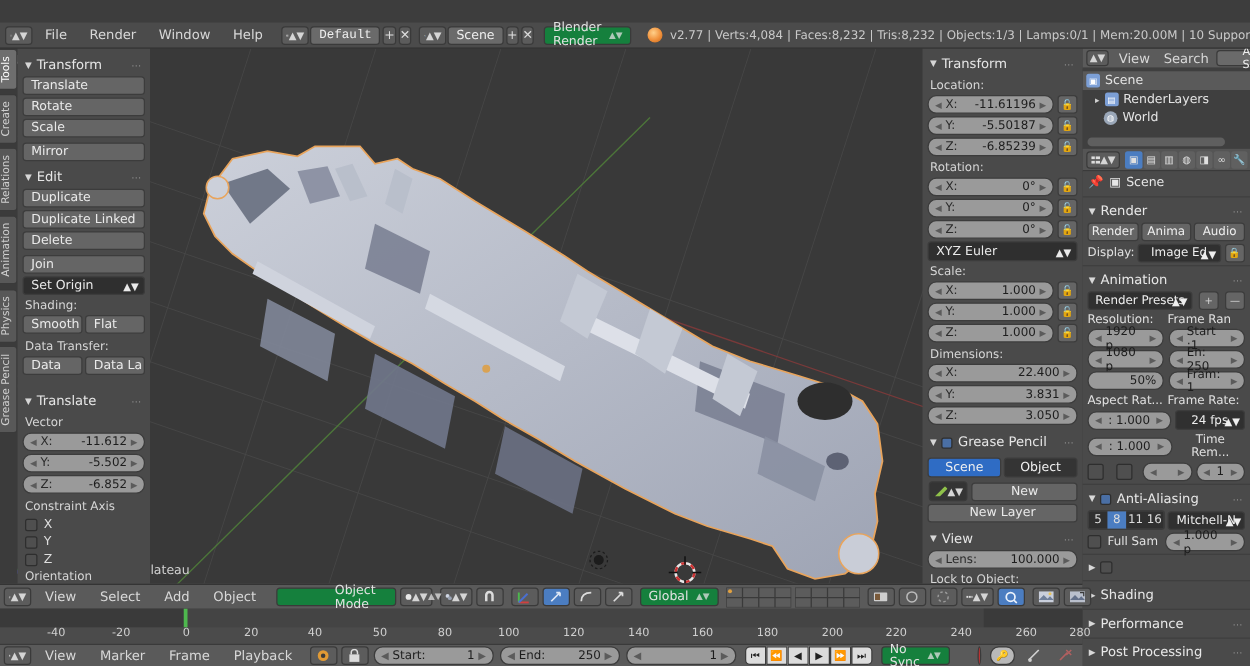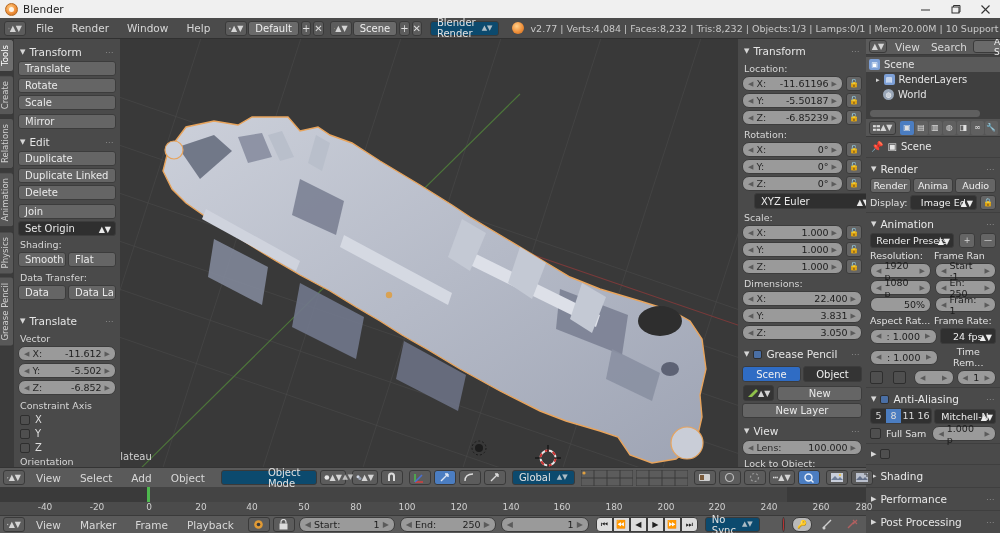--- a/index.html
+++ b/index.html
@@ -53,21 +53,21 @@
     height: 15px; min-width: 22px; background: #5c5c5c; border-radius: 3px;
     border: 1px solid #3a3a3a;
     display: inline-flex; align-items: center; justify-content: center;
     padding: 0 3px; color: #d5d5d5; font-size: 9px; margin: 0 1px;
   }
   .dd {
     height: 15px; background: #5c5c5c; border: 1px solid #3a3a3a; border-radius: 3px;
     display: inline-flex; align-items: center; padding: 0 6px;
     font-size: 10px; color: #e2e2e2; margin: 0 1px;
   }
-  .dd.dark { background: #0c4a6e; }
+  .dd.dark { background: #15803d; }
   .dd .spin { margin-left: auto; padding-left: 6px; opacity: .75; font-size: 7px; line-height: 1; }
   .dd-text { height: 15px; background: #6a6a6a; border: 1px solid #3a3a3a; border-radius: 3px;
     display: inline-flex; align-items: center; padding: 0 6px; font-size: 10px; color: #efefef; }
   .plusbox, .xbox {
     width: 15px; height: 15px; background:#5c5c5c; border:1px solid #3a3a3a; border-radius:3px;
     display:inline-flex; align-items:center; justify-content:center; font-size:10px; color:#ddd; margin-left:2px;
   }
   .statustext { font-size: 9.5px; color: #c9c9c9; white-space: nowrap; }
 
   
@@ -225,43 +225,20 @@
   .playbtn:last-of-type { border-radius: 0 4px 4px 0; }
   .recbtn { width: 15px; height: 15px; border-radius: 50%; background: #b33; border: 1px solid #3a3a3a; margin: 0 4px; }
   .searchfield { height: 15px; flex: 1; background: #b9b9b9; border: 1px solid #3c3c3c; border-radius: 7px; margin: 0 2px; display:flex; align-items:center; padding:0 4px; }
   .tiny { font-size: 8px; }
 </style>
 </head>
 <body>
 
 <div id="app">
 
-  <div class="titlebar">
-    <div class="tb-icon"></div>
-    <div class="tb-title">Blender</div>
-    <div class="win-ctrls">
-      <div class="win-btn">
-        <svg width="11" height="11" viewBox="0 0 11 11">
-            <line x1="1" y1="6" x2="10" y2="6" stroke="#333" stroke-width="1"></line>
-          </svg>
-      </div>
-      <div class="win-btn">
-        <svg width="11" height="11" viewBox="0 0 11 11">
-            <rect x="2" y="3" width="7" height="6" fill="none" stroke="#333" stroke-width="1"></rect>
-            <path d="M3.5 3 V1.5 H10 V8 H8.5" fill="none" stroke="#333" stroke-width="1"></path>
-          </svg>
-      </div>
-      <div class="win-btn">
-        <svg width="11" height="11" viewBox="0 0 11 11">
-            <line x1="1.5" y1="1.5" x2="9.5" y2="9.5" stroke="#333" stroke-width="1.1"></line>
-            <line x1="9.5" y1="1.5" x2="1.5" y2="9.5" stroke="#333" stroke-width="1.1"></line>
-          </svg>
-      </div>
-    </div>
-  </div>
 
   <div class="topbar">
     <div class="icon-btn" style="margin-left:4px;">
       <svg width="11" height="11" viewBox="0 0 11 11">
           <circle cx="5.5" cy="5.5" r="4.5" fill="none" stroke="#ddd" stroke-width="1"></circle>
           <line x1="5.5" y1="4.5" x2="5.5" y2="8" stroke="#ddd" stroke-width="1.2"></line>
           <circle cx="5.5" cy="3" r=".8" fill="#ddd"></circle>
         </svg>
       <span class="spin tiny">▲▼</span>
     </div>
@@ -271,21 +248,21 @@
     <div class="menu-item">Help</div>
 
     <div class="icon-btn" style="margin-left:6px;">
       <svg width="13" height="11" viewBox="0 0 13 11">
           <rect x="0" y="0" width="6" height="11" fill="#d8d8d8"></rect>
           <rect x="7" y="0" width="6" height="5" fill="#d8d8d8"></rect>
           <rect x="7" y="6" width="6" height="5" fill="#d8d8d8"></rect>
         </svg>
       <span class="spin tiny">▲▼</span>
     </div>
-    <div class="dd-text" style="width:108px;">Default</div>
+    <div class="dd-text" style="width:108px;font-family:Liberation Mono, monospace;">Default</div>
     <div class="plusbox">+</div>
     <div class="xbox">✕</div>
 
     <div class="icon-btn" style="margin-left:6px;">
       <svg width="13" height="11" viewBox="0 0 13 11">
           <circle cx="4" cy="4" r="3" fill="#c8b47a"></circle>
           <rect x="6" y="5" width="6" height="5" fill="#7fa2cf"></rect>
         </svg>
       <span class="spin tiny">▲▼</span>
     </div>
@@ -537,21 +514,21 @@
     </div>
     <div class="fieldrow">
       <div class="numfield">
         <span class="arr l">◀</span>
         <span class="nlbl">Z:</span>
         <span class="nval">0°</span>
         <span class="arr r">▶</span>
       </div>
       <div class="lockbtn">🔓</div>
     </div>
-    <div class="btn dark" style="position:relative;height:16px;line-height:15px;margin-left:12px;">
+    <div class="btn dark" style="position:relative;height:16px;line-height:15px;">
       <span>XYZ Euler</span>
       <span class="spin tiny" style="position:absolute;right:4px;top:1px;">▲▼</span>
     </div>
 
     <div class="small-label" style="margin-top:3px;">Scale:</div>
     <div class="fieldrow">
       <div class="numfield">
         <span class="arr l">◀</span>
         <span class="nlbl">X:</span>
         <span class="nval">1.000</span>

